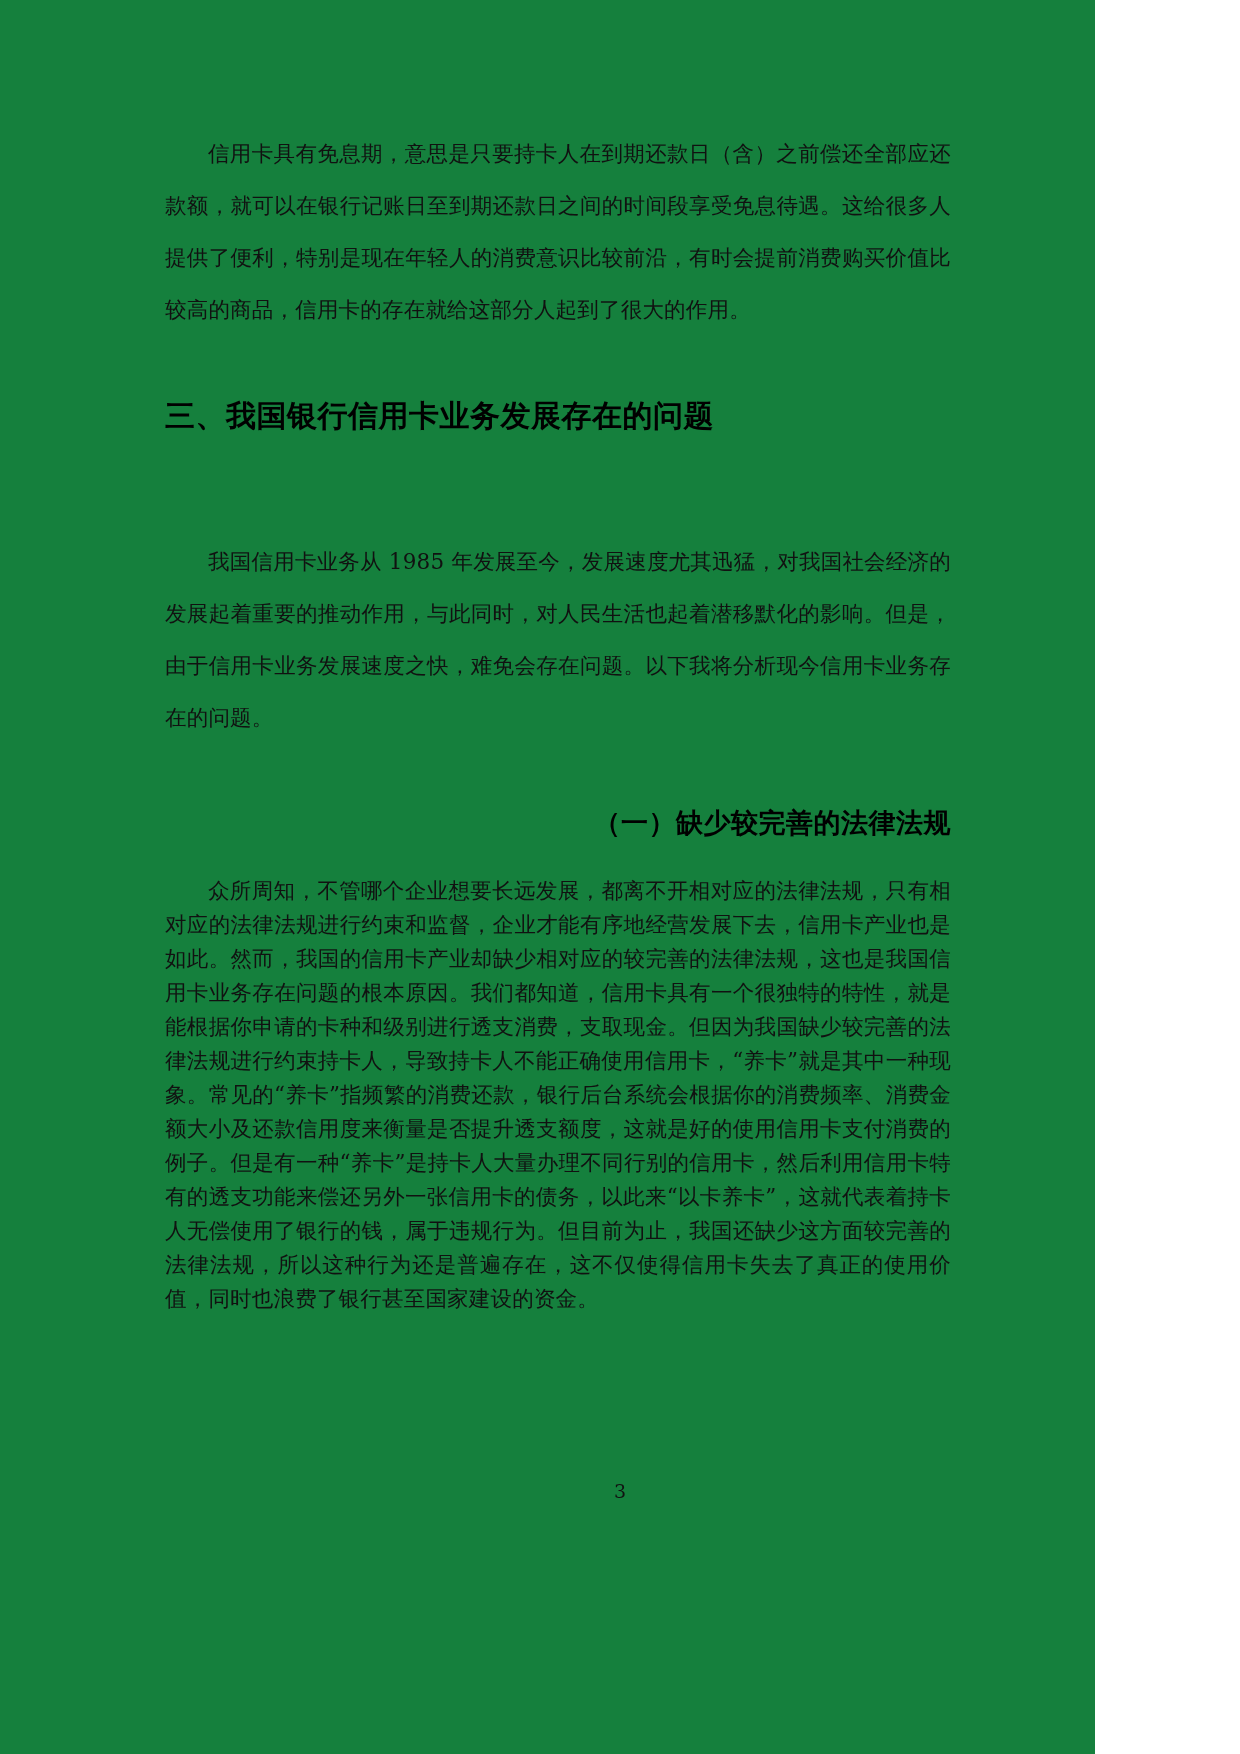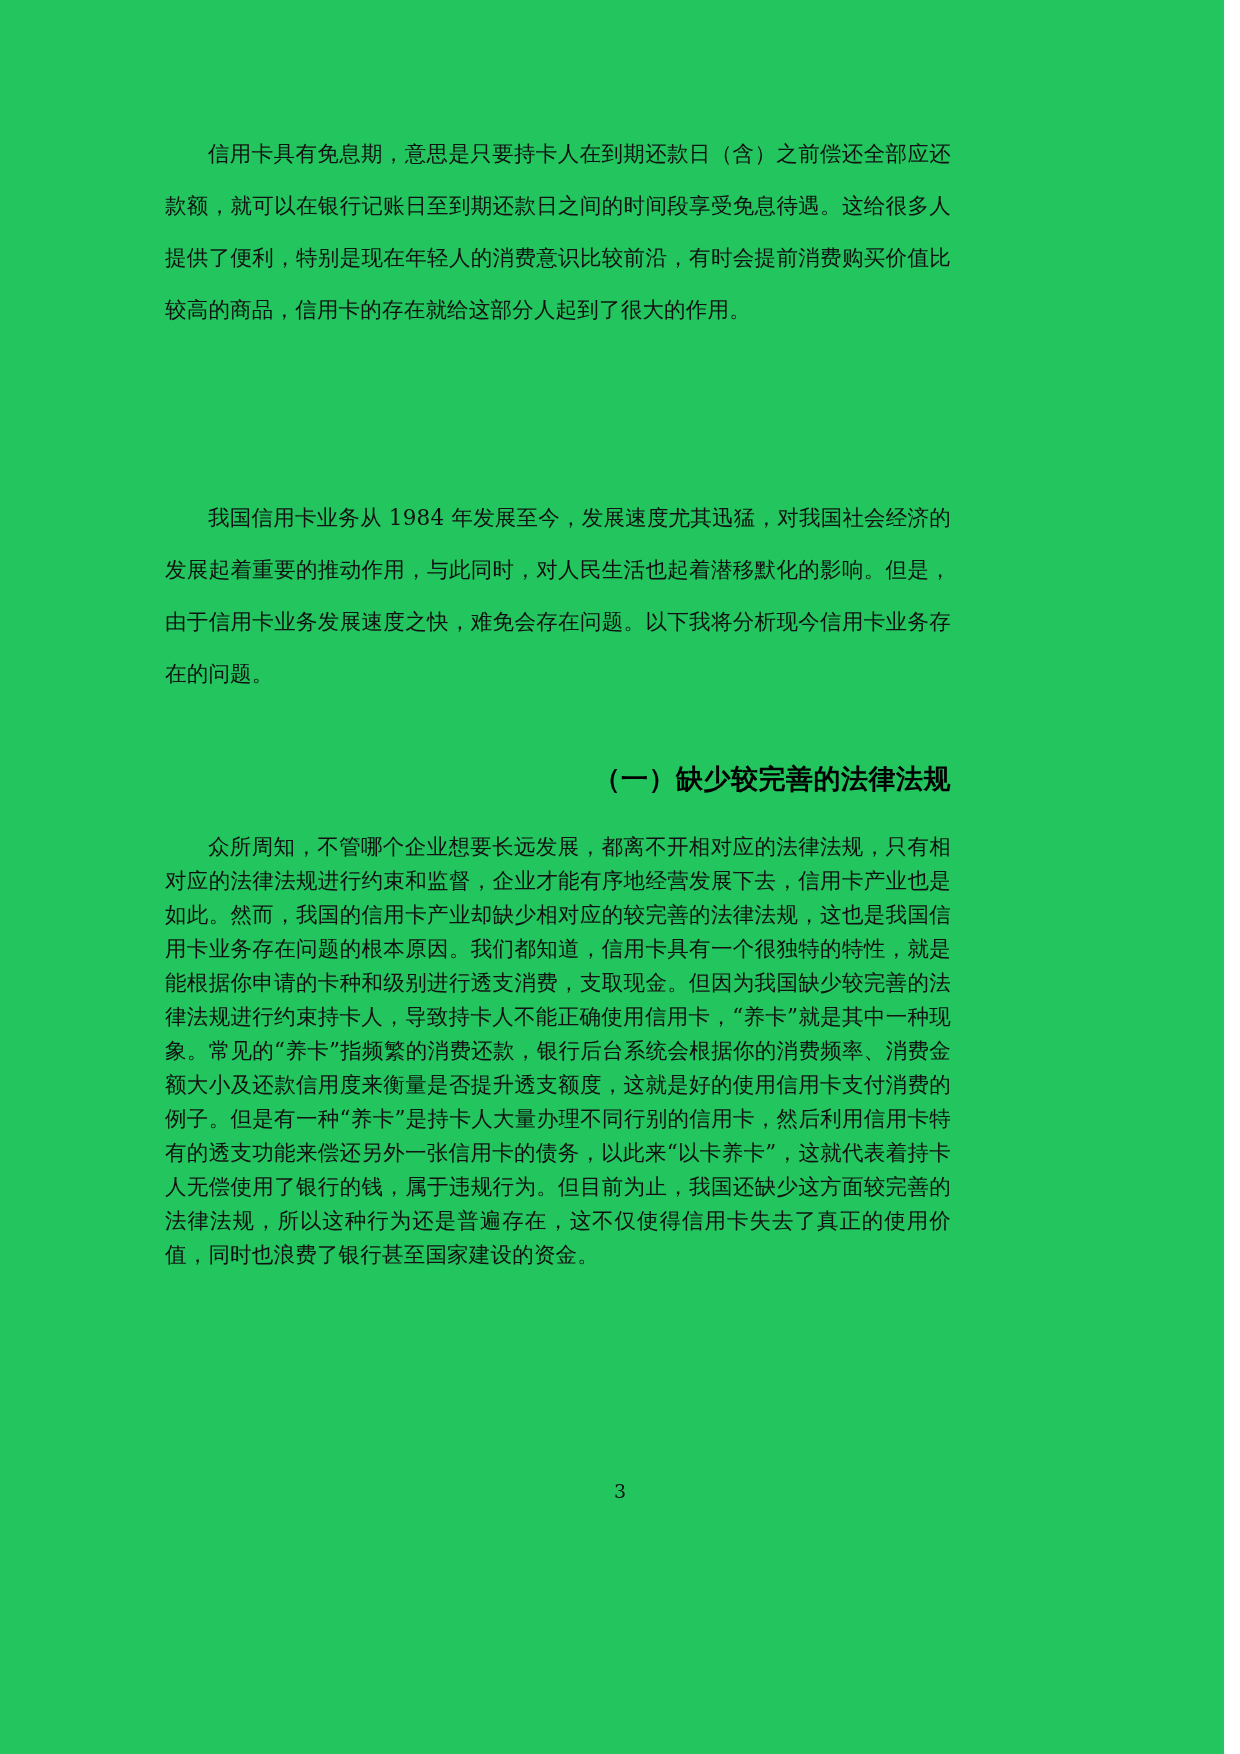--- a/index.html
+++ b/index.html
@@ -11,23 +11,23 @@
     width: 1240px;
     height: 1754px;
     position: relative;
     font-family: "DejaVu Serif", serif;
     color: #000000;
     -webkit-font-smoothing: antialiased;
   }
   .page {
     position: absolute;
     left: 0; top: 0;
-    width: 1224px;
+    width: 1095px;
     height: 1754px;
-    background: #22c55e;
+    background: #15803d;
     overflow: hidden;
     text-decoration: underline;
   }
   .content {
     position: absolute;
     left: 165px;
     top: 128px;
     width: 786px;
   }
 
@@ -90,25 +90,26 @@
 <body>
 
 <div class="page">
 
   <div class="content">
 
     <p class="body-text">信用卡具有免息期，意思是只要持卡人在到期还款日（含）之前偿还全部应还款额，就可以在银行记账日至到期还款日之间的时间段享受免息待遇。这给很多人提供了便利，特别是现在年轻人的消费意识比较前沿，有时会提前消费购买价值比较高的商品，信用卡的存在就给这部分人起到了很大的作用。</p>
 
     <div class="sp-2"></div>
 
+    <h1 class="h-main">三、我国银行信用卡业务发展存在的问题</h1>
 
     <div class="sp-3"></div>
     <div class="sp-4"></div>
 
-    <p class="body-text">我国信用卡业务从 1984 年发展至今，发展速度尤其迅猛，对我国社会经济的发展起着重要的推动作用，与此同时，对人民生活也起着潜移默化的影响。但是，由于信用卡业务发展速度之快，难免会存在问题。以下我将分析现今信用卡业务存在的问题。</p>
+    <p class="body-text">我国信用卡业务从 1985 年发展至今，发展速度尤其迅猛，对我国社会经济的发展起着重要的推动作用，与此同时，对人民生活也起着潜移默化的影响。但是，由于信用卡业务发展速度之快，难免会存在问题。以下我将分析现今信用卡业务存在的问题。</p>
 
     <div class="sp-2"></div>
 
     <h2 class="h-sub">（一）缺少较完善的法律法规</h2>
 
     <div class="sp-5"></div>
 
     <p class="body-text tight">众所周知，不管哪个企业想要长远发展，都离不开相对应的法律法规，只有相对应的法律法规进行约束和监督，企业才能有序地经营发展下去，信用卡产业也是如此。然而，我国的信用卡产业却缺少相对应的较完善的法律法规，这也是我国信用卡业务存在问题的根本原因。我们都知道，信用卡具有一个很独特的特性，就是能根据你申请的卡种和级别进行透支消费，支取现金。但因为我国缺少较完善的法律法规进行约束持卡人，导致持卡人不能正确使用信用卡，“养卡”就是其中一种现象。常见的“养卡”指频繁的消费还款，银行后台系统会根据你的消费频率、消费金额大小及还款信用度来衡量是否提升透支额度，这就是好的使用信用卡支付消费的例子。但是有一种“养卡”是持卡人大量办理不同行别的信用卡，然后利用信用卡特有的透支功能来偿还另外一张信用卡的债务，以此来“以卡养卡”，这就代表着持卡人无偿使用了银行的钱，属于违规行为。但目前为止，我国还缺少这方面较完善的法律法规，所以这种行为还是普遍存在，这不仅使得信用卡失去了真正的使用价值，同时也浪费了银行甚至国家建设的资金。</p>
 
   </div>

